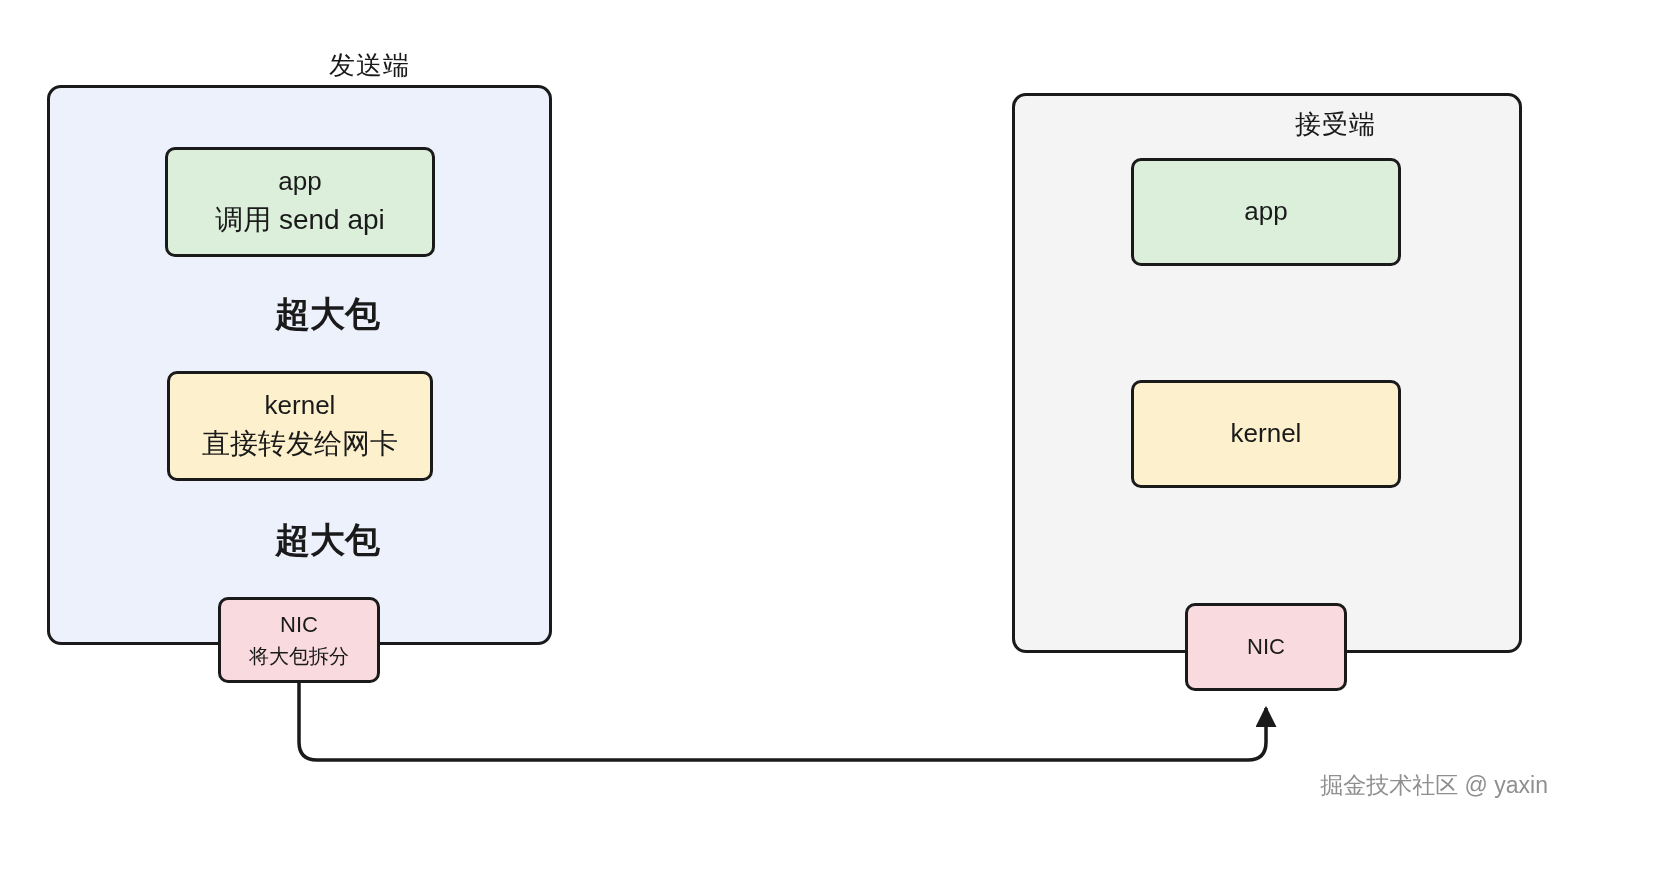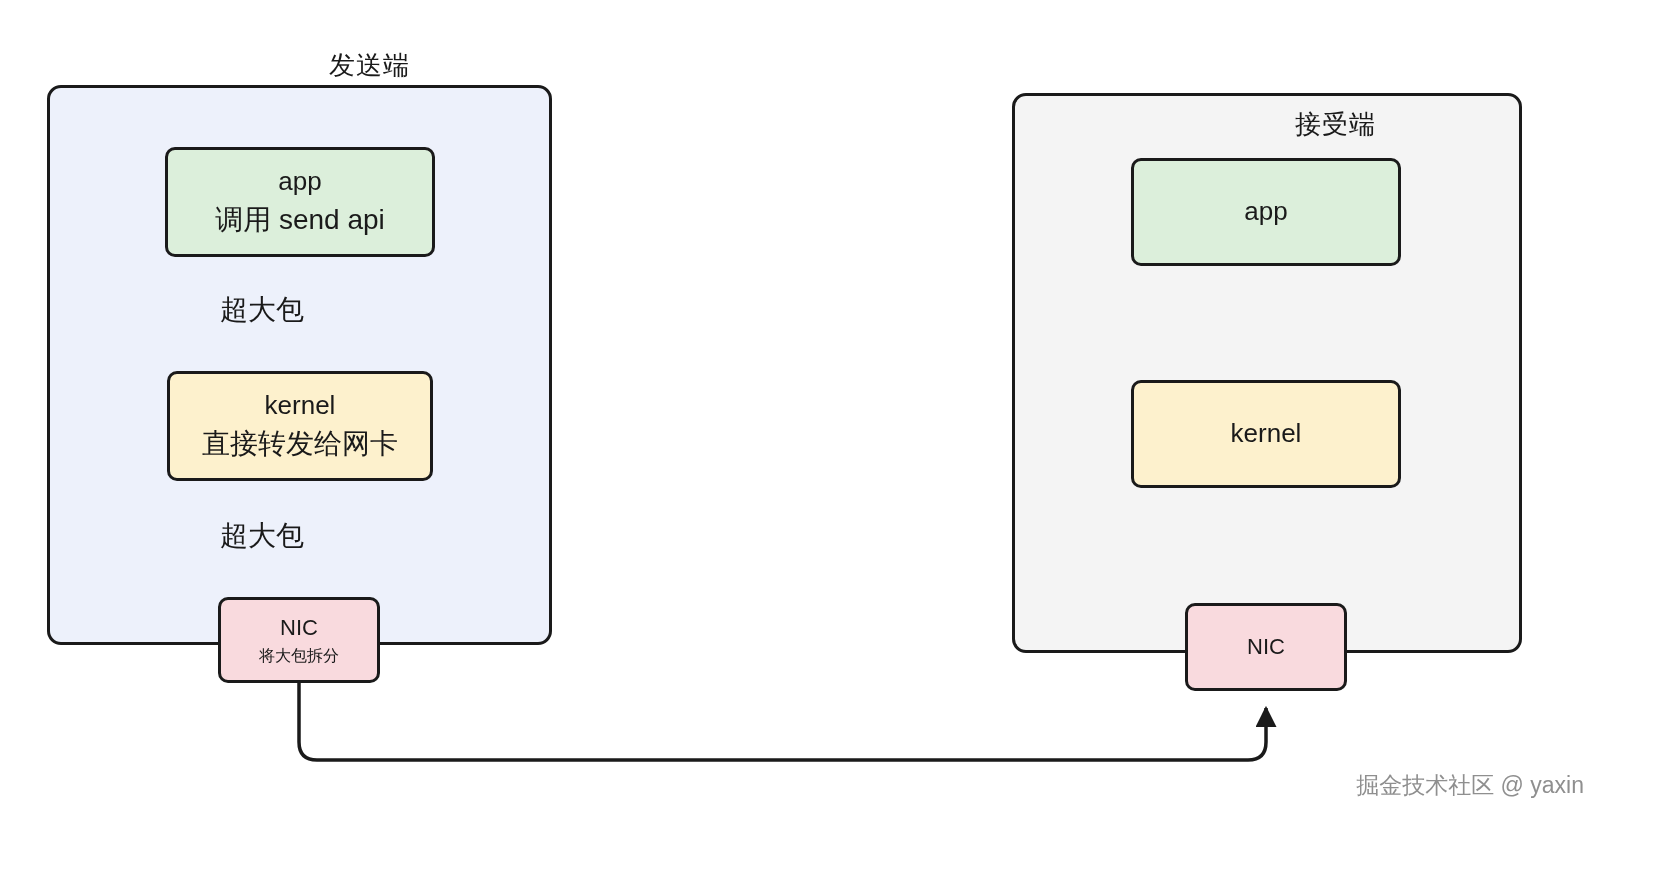--- a/index.html
+++ b/index.html
@@ -48,47 +48,48 @@
     flex-direction:column;
     align-items:center;
     justify-content:center;
     gap:7px;
     text-align:center;
     line-height:1.15;
   }
   .box .l1 { font-size:26px; }
   .box .l2 { font-size:28px; }
   .box.small .l1 { font-size:22px; }
-  .box.small .l2 { font-size:16px;text-align:right; }
+  .box.small .l2 { font-size:20px;text-align:right; }
 
   .bg-green  { background:#dcefdb; }
   .bg-yellow { background:#fdf1cd; }
   .bg-pink   { background:#f9dade; }
 
   .sender-app    { left:165px; top:147px; width:270px; height:110px; }
   .sender-kernel { left:167px; top:371px; width:266px; height:110px; }
   .sender-nic    { left:218px; top:597px; width:162px; height:86px; }
 
   .receiver-app    { left:1131px; top:158px; width:270px; height:108px; }
   .receiver-kernel { left:1131px; top:380px; width:270px; height:108px; }
   .receiver-nic    { left:1185px; top:603px; width:162px; height:88px; }
 
   .flow-label {
     position:absolute;
     width:160px;
-    text-align:left;
-    font-size:28px;
+    text-align:right;
+    font-size:35px;
     color:#1a1a1a;
+    font-weight:bold;
   }
   .flow-label-1 { left:220px; top:291px; }
   .flow-label-2 { left:220px; top:517px; }
 
   .watermark {
     position:absolute;
-    left:1324px;
+    left:1288px;
     top:770px;
     width:260px;
     text-align:right;
     font-size:23px;
     color:#8f8f8f;
   }
 </style>
 </head>
 <body>
 

